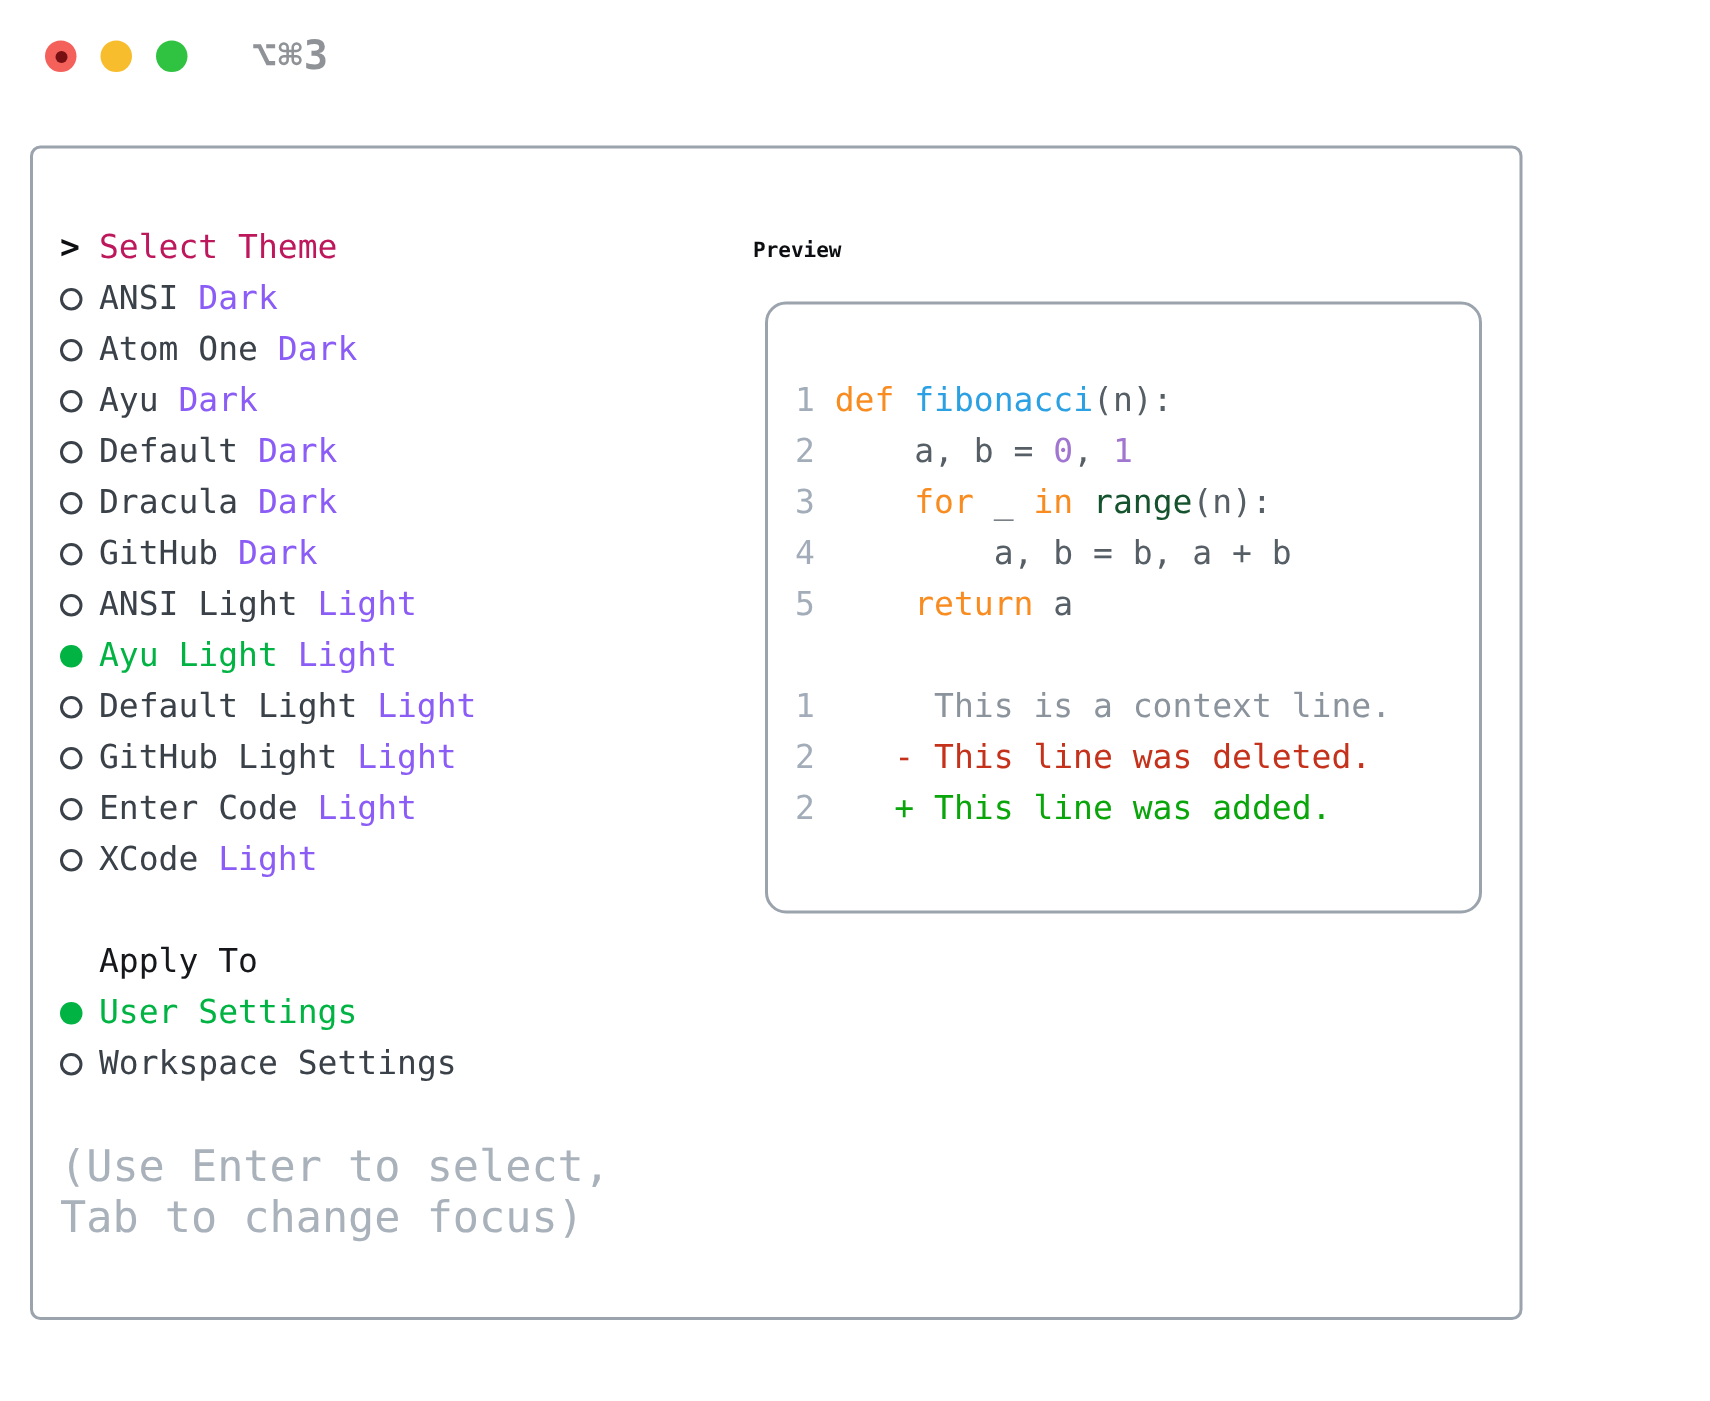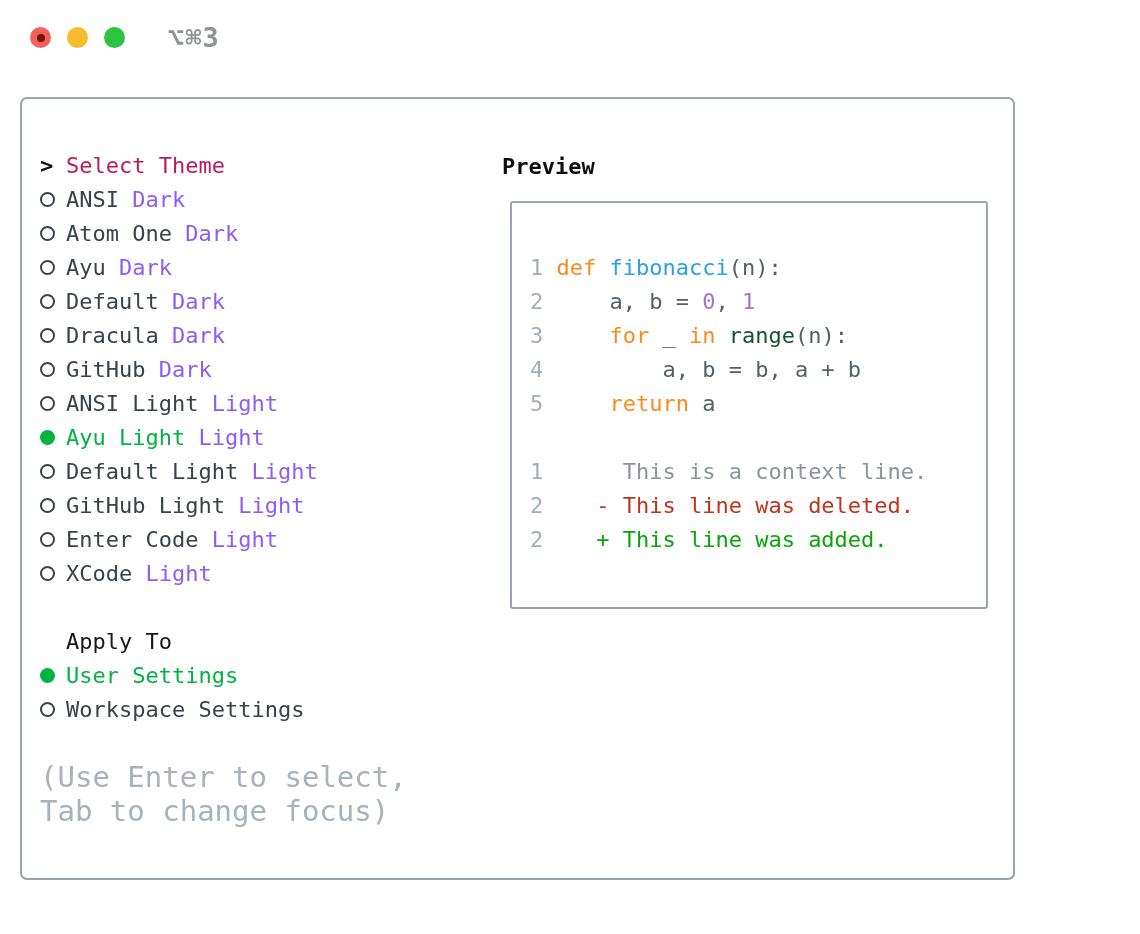--- a/index.html
+++ b/index.html
@@ -30,23 +30,23 @@
   .circle { width:15px; height:15px; border-radius:50%; border:2px solid #3a4149; }
   .circle.filled { border:none; background:#00b342; }
   .name { color:#3a4149; }
   .option.selected .name { color:#00b342; }
   .tag { color:#8b5cf6; margin-left:1ch; }
   .spacer { height:34px; }
   .hint { width:430px; font-size:29px; line-height:34px; color:#a9b1bb; }
 
   
   .preview-header { position:absolute; left:480px; top:51px; height:34px; line-height:34px;
-                    font-size:22px; font-weight:bold; color:#0c0e11; }
+                    font-size:14px; font-weight:bold; color:#0c0e11; }
   .preview-box { position:absolute; left:488px; top:102px; width:478px; height:408px;
-                 border:2px solid #9ba3ad; border-radius:3px; background:#ffffff; }
+                 border:2px solid #9ba3ad; border-radius:14px; background:#ffffff; }
   #code { position:absolute; left:18px; top:48px; }
   .code-line { height:34px; line-height:34px; font-size:22px; white-space:pre; }
   .lineno { display:inline-block; width:1ch; margin-right:1ch; color:#a3adba; }
   .tok-pl  { color:#565e66; }
   .tok-kw  { color:#f88c20; }
   .tok-fn  { color:#2ba0e2; }
   .tok-nm  { color:#a176d0; }
   .tok-rg  { color:#14532d; }
   .tok-ctx { color:#8b939c; }
   .tok-del { color:#c5321c; }

